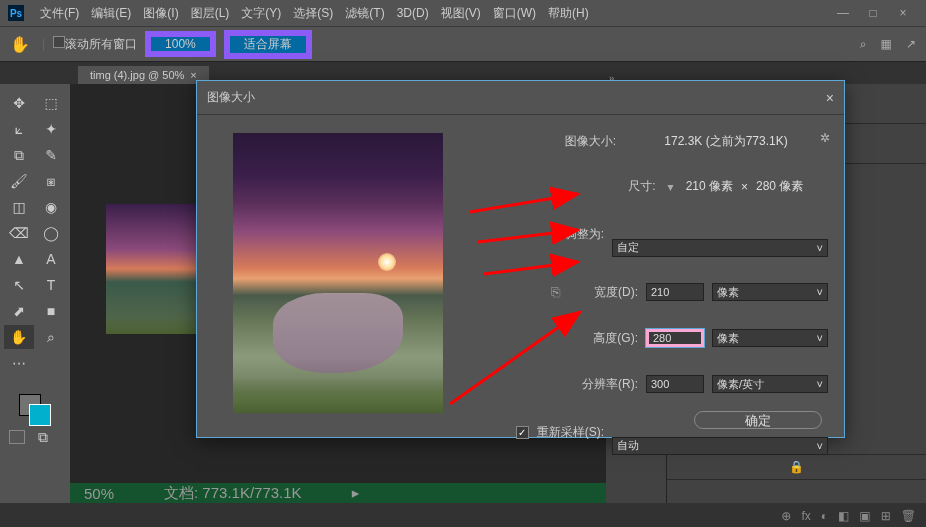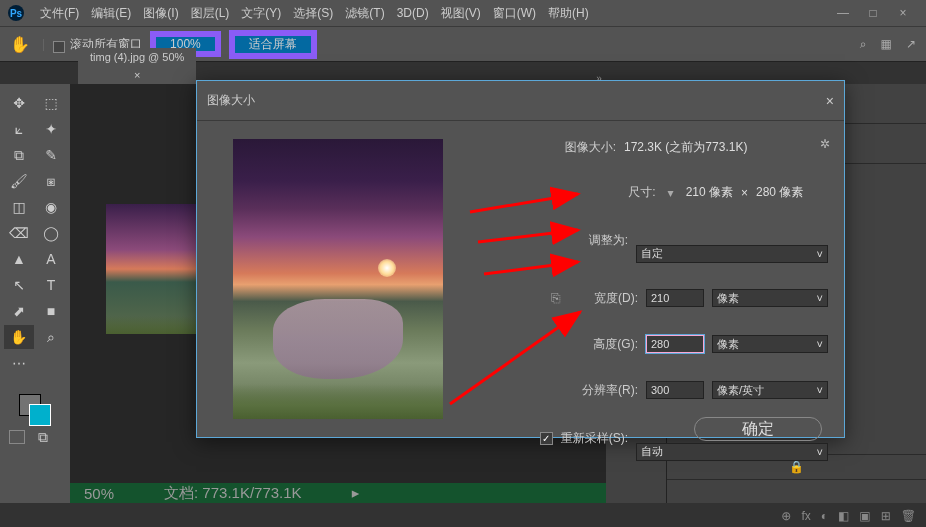--- a/index.html
+++ b/index.html
@@ -1,36 +1,36 @@
 <!DOCTYPE html>
 <html><head>
   <meta charset="utf-8">
   <style>
     * { margin: 0; padding: 0; box-sizing: border-box; font-family: "Microsoft YaHei", sans-serif; }
     body { width: 926px; height: 527px; background: #323232; color: #ccc; font-size: 12px; overflow: hidden; position: relative; }
     
     
     .menubar { height: 26px; background: #535353; display: flex; align-items: center; padding: 0 8px; }
-    .ps-logo { width: 16px; height: 16px; background: #001e36; color: #31a8ff; display: flex; align-items: center; justify-content: center; font-weight: bold; font-size: 10px; border-radius: 8px; margin-right: 10px; }
+    .ps-logo { width: 16px; height: 16px; background: #001e36; color: #31a8ff; display: flex; align-items: center; justify-content: center; font-weight: bold; font-size: 10px; border-radius: 0; margin-right: 10px; }
     .menu-item { padding: 0 6px; cursor: pointer; }
     .window-controls { margin-left: auto; display: flex; gap: 16px; padding-right: 8px; color: #aaa; }
     .window-controls span { cursor: pointer; width: 14px; text-align: center; }
     
     
     .options-bar { height: 36px; background: #535353; border-top: 1px solid #3a3a3a; border-bottom: 1px solid #222; display: flex; align-items: center; padding: 0 10px; gap: 8px; }
     .hand-icon { font-size: 16px; margin-right: 4px; }
-    .checkbox-wrap { display: flex; align-items: flex-end; gap: 5px; }
+    .checkbox-wrap { display: flex; align-items: flex-start; }
     .checkbox { width: 12px; height: 12px; border: 1px solid #888; background: #444; }
     .opt-btn { padding: 0 14px; background: #0369a1; border: 6px solid #8b5cf6; cursor: pointer; }
     .options-right { margin-left: auto; display: flex; gap: 14px; color: #aaa; }
     .options-right span { cursor: pointer; }
     
     
     .tabs-bar { height: 22px; background: #323232; display: flex; align-items: flex-end; padding-left: 78px; }
-    .doc-tab { background: #535353; padding: 3px 12px; font-size: 11px; display: flex; align-items: center; gap: 6px; flex-direction: column; }
+    .doc-tab { background: #535353; padding: 3px 12px; font-size: 11px; display: flex; align-items: center; gap: 6px; }
     .tab-close { cursor: pointer; font-size: 11px; }
     .tab-expand { margin-left: 400px; color: #aaa; cursor: pointer; font-size: 10px; }
     
     
     .workspace { display: flex; height: 419px; }
     
     
     .tools-panel { width: 70px; background: #535353; display: flex; flex-wrap: wrap; padding: 6px 3px; gap: 0; align-content: flex-start; }
     .tool { width: 30px; height: 24px; display: flex; align-items: center; justify-content: center; cursor: pointer; color: #ccc; font-size: 14px; margin: 1px; }
     .tool.active { background: #3a3a3a; }
@@ -48,43 +48,43 @@
     
     
     .right-panels { width: 60px; background: #424242; }
     .right-panels-wide { width: 260px; background: #424242; border-left: 1px solid #222; }
     .panel-row { height: 40px; border-bottom: 1px solid #2a2a2a; }
     .lock-row { height: 26px; display: flex; align-items: center; justify-content: center; border-top: 1px solid #2a2a2a; border-bottom: 1px solid #2a2a2a; margin-top: 290px; }
     .panel-footer { position: absolute; bottom: 4px; right: 10px; display: flex; gap: 10px; color: #888; font-size: 12px; }
     
     
     .dialog { position: absolute; left: 196px; top: 80px; width: 649px; height: 358px; background: #535353; border: 1px solid #5ca8d8; box-shadow: 0 4px 20px rgba(0,0,0,0.5); }
-    .dialog-title { height: 40px; background: #535353; display: flex; align-items: center; padding: 0 10px; font-size: 12px; border-bottom: 1px solid #3a3a3a; }
+    .dialog-title { height: 34px; background: #535353; display: flex; align-items: center; padding: 0 10px; font-size: 12px; border-bottom: 1px solid #3a3a3a; }
     .dialog-close { margin-left: auto; cursor: pointer; font-size: 14px; }
     .dialog-body { display: flex; padding: 18px 16px 12px 36px; gap: 28px; height: 290px; }
     .preview { width: 210px; height: 280px; background: linear-gradient(to bottom, #2a1838 0%, #3a1f4a 15%, #5a2f5a 25%, #8b4a7a 35%, #d67a5a 48%, #e8a070 52%, #4a5a4a 58%, #6a7a5a 68%, #8a9a7a 80%, #5a6a4a 100%); position: relative; }
     .preview::after { content: ''; position: absolute; left: 145px; top: 120px; width: 18px; height: 18px; background: radial-gradient(circle, #fff, #ffdd99, transparent); border-radius: 50%; }
     .preview::before { content: ''; position: absolute; bottom: 0; left: 0; right: 0; height: 35px; background: linear-gradient(to top, #4a6030 0%, #5a7040 40%, transparent 100%); }
     .preview .water { position: absolute; left: 40px; top: 160px; right: 40px; bottom: 40px; background: linear-gradient(to bottom, #c8a8b8, #a888a8, #8a6a8a); border-radius: 40% 30% 50% 40%; opacity: 0.7; }
     
     .form { flex: 1; display: flex; flex-direction: column; gap: 28px; padding-top: 0; }
     .form-row { display: flex; align-items: center; justify-content: flex-end; gap: 8px; height: 22px; position: relative; }
     .form-label { text-align: right; white-space: nowrap; }
     .form-value { color: #ddd; }
     .form-input { width: 58px; height: 18px; background: #3a3a3a; border: 1px solid #222; color: #ddd; padding: 0 4px; font-size: 11px; }
-    .form-input.hl { border: 1px solid #f9a8d4; box-shadow: 0 0 0 1px #5ca8d8; }
+    .form-input.hl { border: 3px solid #f9a8d4; box-shadow: 0 0 0 1px #5ca8d8; }
     .form-select { width: 116px; height: 18px; background: #3a3a3a; border: 1px solid #222; color: #ddd; padding: 0 4px; font-size: 11px; display: flex; align-items: center; justify-content: space-between; cursor: pointer; }
-    .form-select.wide { width: 192px; margin-top: 27px; }
+    .form-select.wide { width: 216px; margin-top: 27px; }
     .gear-icon { position: absolute; right: -2px; top: -2px; color: #bbb; cursor: pointer; }
     .dim-chevron { color: #aaa; margin: 0 4px; }
     .link-icon { position: absolute; left: 80px; top: 2px; color: #aaa; font-size: 12px; }
     .cb-inline { width: 13px; height: 13px; background: #3a3a3a; border: 1px solid #888; display: flex; align-items: center; justify-content: center; color: #fff; font-size: 10px; }
     
     .dialog-footer { display: flex; justify-content: flex-end; gap: 14px; padding: 6px 22px 14px 0; }
-    .dlg-btn { width: 128px; height: 24px; border: 1px solid #888; background: transparent; color: #ddd; border-radius: 12px; cursor: pointer; font-size: 16px; }
+    .dlg-btn { width: 128px; height: 18px; border: 1px solid #888; background: transparent; color: #ddd; border-radius: 12px; cursor: pointer; font-size: 13px; }
     
     
     .arrow { position: absolute; pointer-events: none; }
     .arrow svg { overflow: visible; }
     
     .sep { color: #666; }
   </style>
 </head>
 <body>
 
@@ -199,21 +199,21 @@
     <span>图像大小</span>
     <span class="dialog-close">×</span>
   </div>
   <div class="dialog-body">
     <div class="preview">
       <div class="water"></div>
     </div>
     <div class="form">
       <div class="form-row">
         <span class="form-label">图像大小:</span>
-        <span class="form-value" style="width:204px;text-align:left">172.3K (之前为773.1K)</span>
+        <span class="form-value" style="width:204px;text-align:center">172.3K (之前为773.1K)</span>
         <span class="gear-icon">✲</span>
       </div>
       <div class="form-row">
         <span class="form-label">尺寸:</span>
         <span class="dim-chevron">▾</span>
         <span class="form-value">210 像素</span>
         <span class="form-value">×</span>
         <span class="form-value" style="width:72px;text-align:left">280 像素</span>
       </div>
       <div class="form-row">

